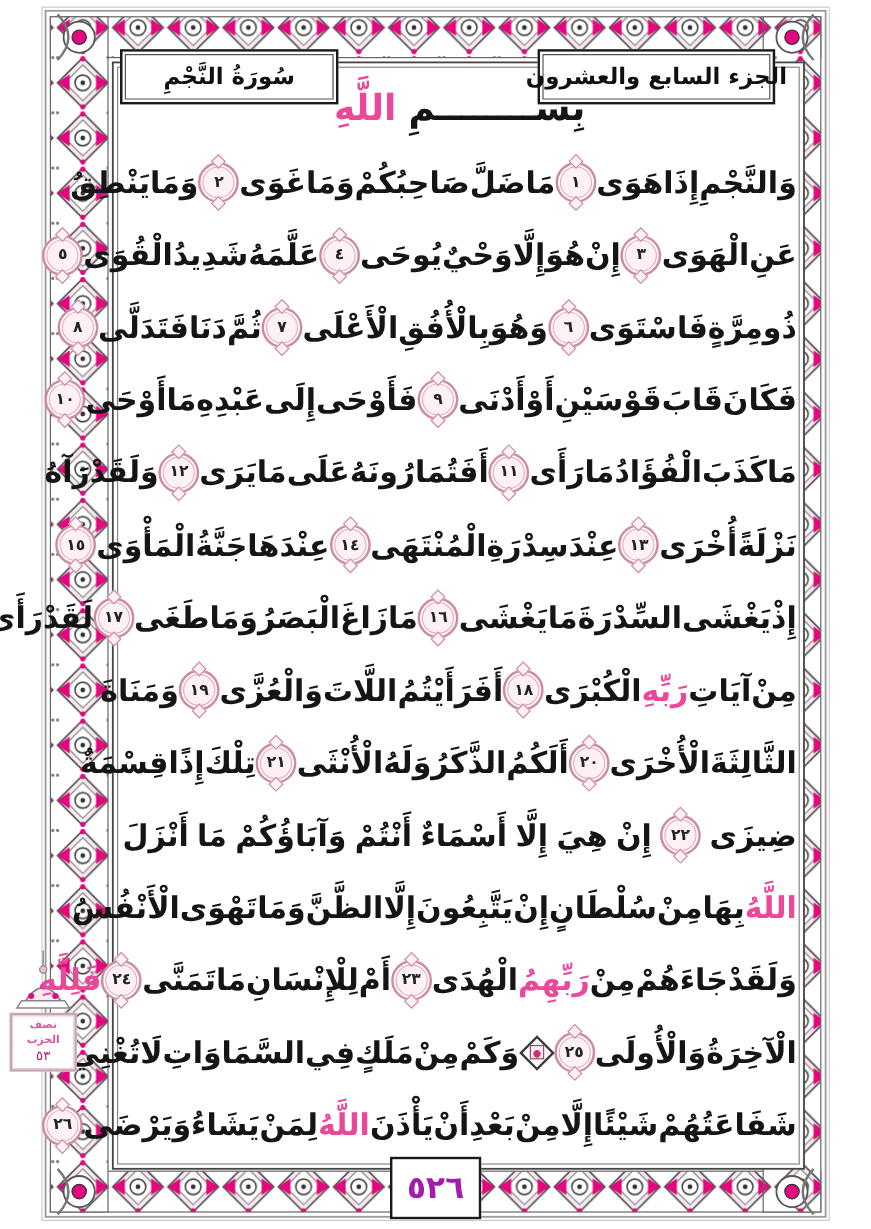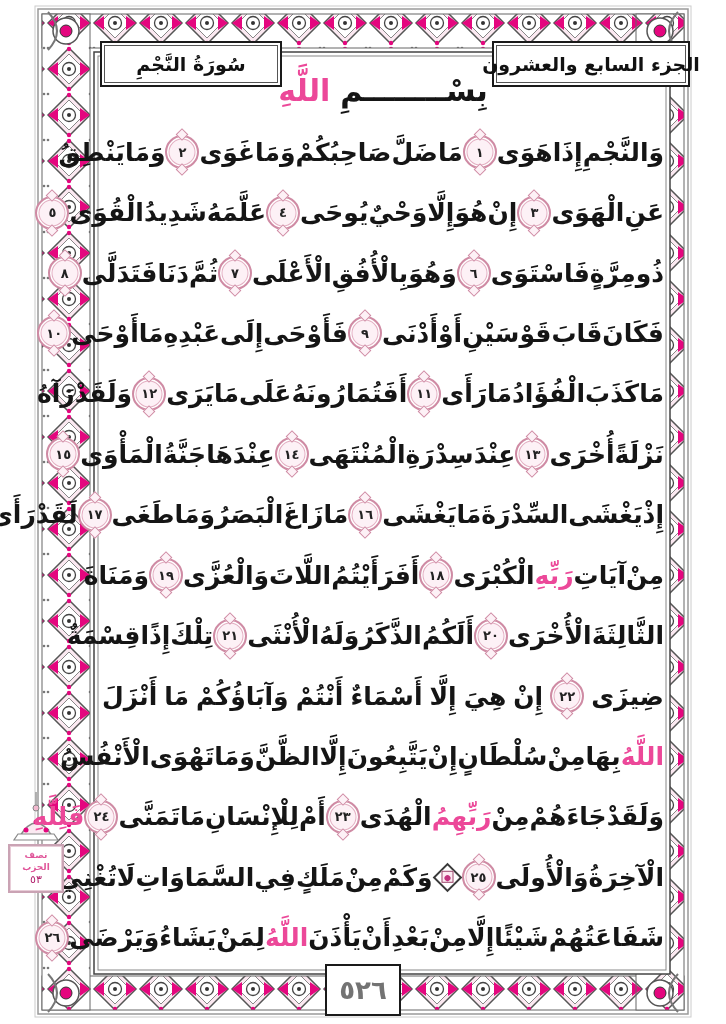--- a/index.html
+++ b/index.html
@@ -5,21 +5,21 @@
   html,body{margin:0;padding:0;background:#ffffff;}
   body{font-family:"DejaVu Sans",sans-serif;}
   .page{position:relative;width:726px;height:1024px;background:#fff;overflow:hidden;}
   .frame-svg{position:absolute;left:0;top:0;z-index:0;}
 
   
   .cartouche{position:absolute;top:9px;height:42px;background:#fff;border:2px solid #1a1a1a;
     box-shadow:inset 0 0 0 2px #fff, inset 0 0 0 3px #555;
     display:flex;align-items:center;justify-content:center;z-index:3;margin-top:32px;}
   .cartouche-surah{left:100px;width:178px;}
-  .cartouche-juz{left:492px;width:194px;}
+  .cartouche-juz{left:448px;width:194px;}
   .cartouche span{font-size:19px;font-weight:bold;color:#111;white-space:nowrap;}
 
   
   .textblock{position:absolute;left:102px;top:58px;width:562px;height:910px;z-index:2;
     display:flex;flex-direction:column;direction:rtl;}
   .bismillah{height:64px;display:flex;align-items:center;justify-content:center;gap:10px;
     direction:rtl;font-size:30px;font-weight:bold;color:#151515;}
   .qline{flex:1;display:flex;direction:rtl;align-items:center;justify-content:space-between;
     font-size:25px;font-weight:bold;color:#151515;line-height:1;}
   .w{white-space:nowrap;}
@@ -39,21 +39,21 @@
   .rub{position:relative;display:inline-block;width:17px;height:17px;border:2px solid #3a3a3a;
     transform:rotate(45deg);background:#fff;flex:0 0 auto;margin:0 4px;}
   .rub::before{content:"";position:absolute;left:1.5px;top:1.5px;width:10px;height:10px;
     border:1.5px solid #9c4a6e;transform:rotate(45deg);background:#fdeaf2;}
   .rub::after{content:"";position:absolute;left:5.5px;top:5.5px;width:6px;height:6px;border-radius:50%;
     background:#c2337e;}
 
   
   .pagenum{position:absolute;left:50%;top:964px;transform:translateX(-50%);
     width:72px;height:48px;background:#fff;border:2px solid #1a1a1a;z-index:3;
-    display:flex;align-items:center;justify-content:center;font-size:26px;font-weight:bold;color:#737373;}
+    display:flex;align-items:center;justify-content:center;font-size:26px;font-weight:bold;color:#a21caf;}
 
   
   .hizb-marker{position:absolute;left:8px;top:792px;width:56px;height:126px;z-index:3;
     display:flex;flex-direction:column;align-items:center;}
   .hizb-box{width:48px;border:2px solid #caa3b4;background:#fff;
     box-shadow:inset 0 0 0 1px #e8cdd8;padding:3px 2px;text-align:center;direction:rtl;}
   .hizb-box .hl-line{display:block;font-size:9px;font-weight:bold;color:#e0569a;line-height:1.35;}
   .hizb-box .hz-num{display:block;font-size:11px;font-weight:normal;color:#b01c6a;line-height:1.3;}
 </style>
 </head>

